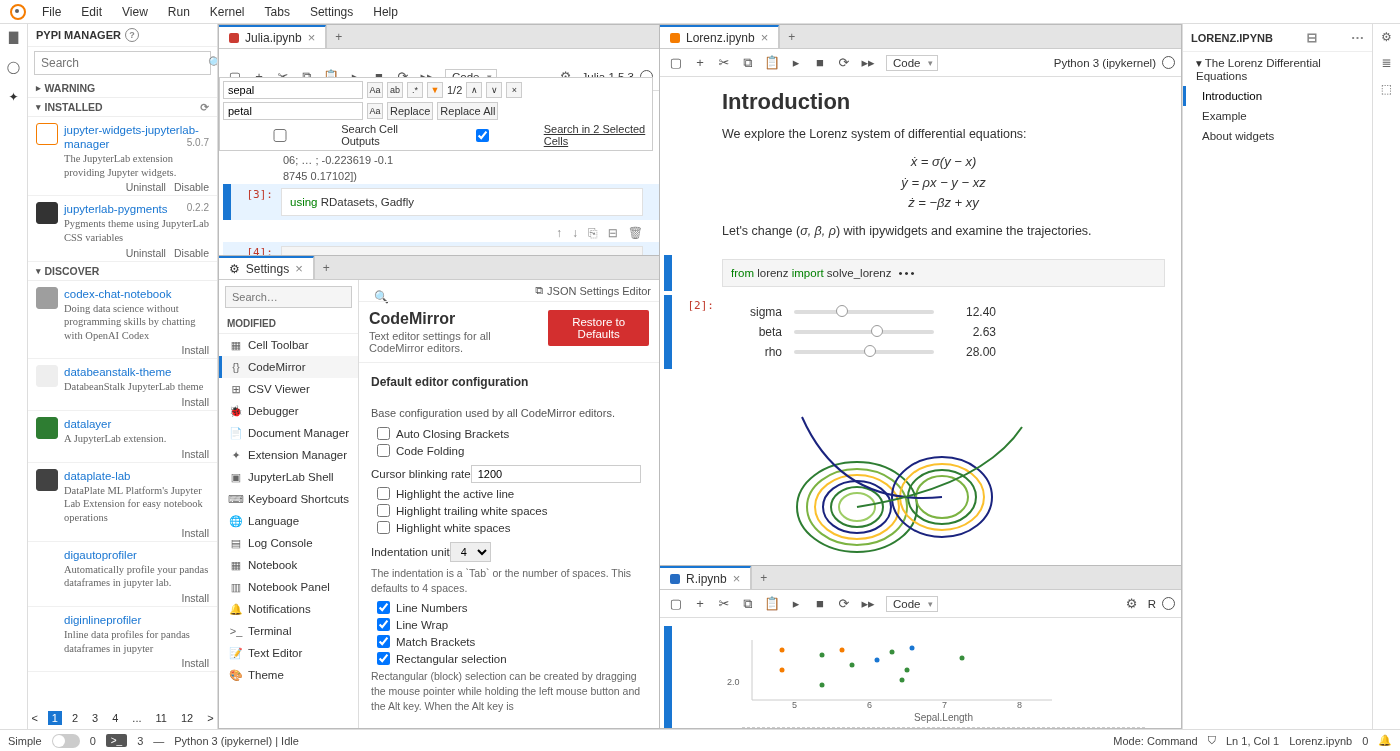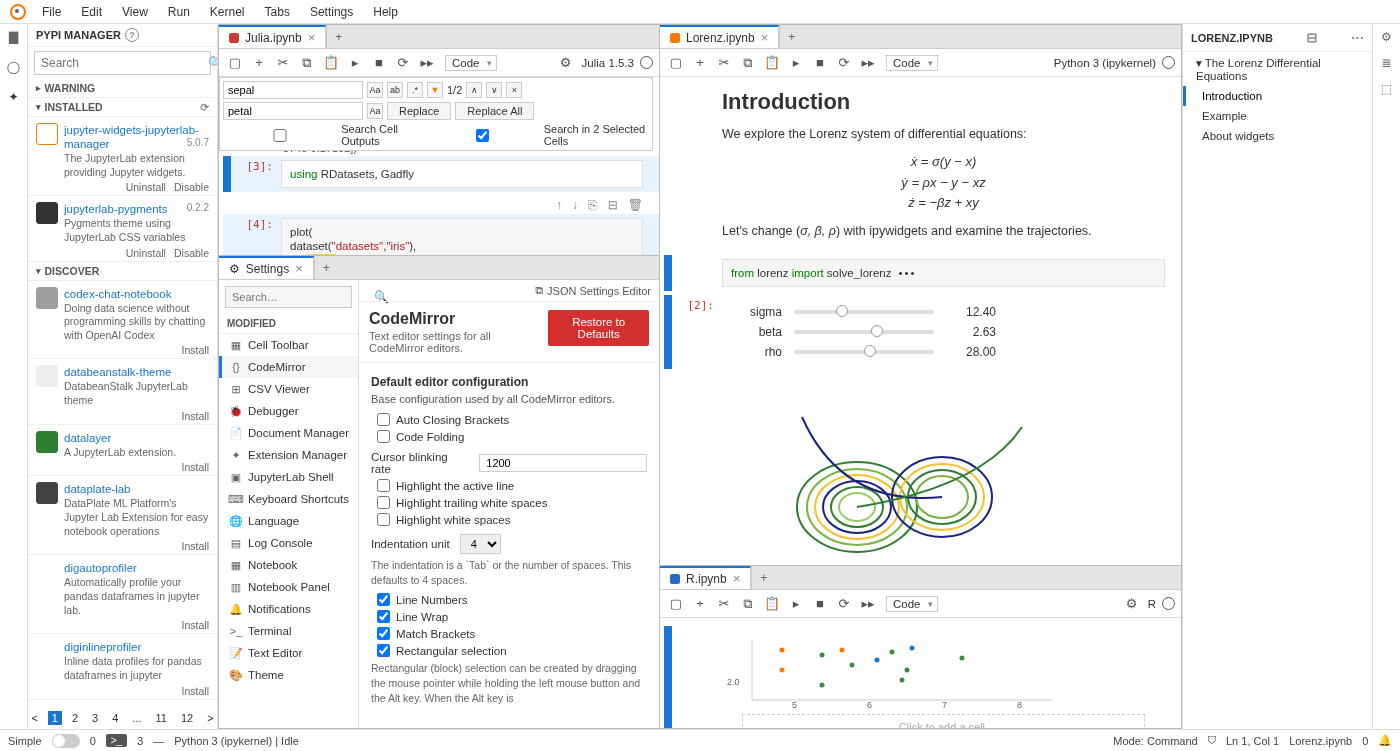--- a/index.html
+++ b/index.html
@@ -20,21 +20,21 @@
 .searchbox .mag { padding: 0 6px; color:#666; }
 .section { padding: 3px 8px; font-size: 10.5px; font-weight: 600; border-bottom: 1px solid #eee; display:flex; align-items:center; gap:4px; color:#555;}
 .section .chev { font-size:9px; }
 .section .ref { margin-left:auto; color:#888; cursor:pointer;}
 .ext-list { flex:1; overflow-y:auto; }
 .ext { padding: 6px 8px 2px 8px; border-bottom: 1px solid #f0f0f0; display:flex; gap:6px; }
 .ext-icon { width:22px; height:22px; flex-shrink:0; border-radius:3px; display:flex;align-items:center;justify-content:center;font-size:10px;color:#fff; }
 .ext-body { flex:1; min-width:0; }
 .ext-name { color:#1976d2; font-size:11.5px; font-weight:500; }
 .ext-ver { float:right; color:#888; font-size:10px; }
-.ext-desc { color:#666; font-size:10.5px; line-height:1.3; margin-top:1px; }
+.ext-desc { color:#666; font-size:10.5px; line-height:1.3; margin-top:1px;font-family:Liberation Serif, serif; }
 .ext-actions { text-align:right; font-size:10.5px; color:#666; margin-top:2px; }
 .ext-actions span { margin-left:8px; cursor:pointer; }
 .pager { display:flex; justify-content:center; gap:6px; padding:4px; font-size:11px; align-items:center;}
 .pager .pg { padding:1px 4px; cursor:pointer;}
 .pager .pg.cur { background:#1976d2; color:#fff;}
 .dock { flex:1; background:#bbb; display:grid; grid-template-columns: 440px 1fr; grid-template-rows: 540px 1fr; gap:1px; padding:1px; min-width:0; min-height:0;}
 .pane { background:#fff; display:flex; flex-direction:column; min-width:0; min-height:0;}
 .tabrow { display:flex; background:#e4e4e4; border-bottom:1px solid #ccc; height:24px; align-items:stretch;}
 .tab { display:flex; align-items:center; gap:6px; padding:0 10px; background:#fff; border-right:1px solid #ccc; font-size:12px; cursor:pointer; border-top:2px solid transparent;}
 .tab.active { border-top:2px solid #1976d2; }
@@ -64,42 +64,42 @@
 .srow .lbl{width:60px;text-align:right;} .srow .val{width:50px;text-align:right;}
 .slider{flex:0 0 140px;height:4px;background:#ddd;border-radius:2px;position:relative;}
 .slider .thumb{width:12px;height:12px;background:#fff;border:1px solid #999;border-radius:50%;position:absolute;top:-5px;}
 .attractor { margin-top:10px; }
 .r-axis-label{text-align:center;font-size:10px;color:#666;margin-top:2px;}
 .addcell { margin:4px 20px; border:1px dashed #ccc; text-align:center; padding:6px; color:#aaa; font-size:11px;}
 .find { position:absolute; background:#fff; border:1px solid #ccc; padding:3px; font-size:11px; display:flex; flex-direction:column; gap:3px; z-index:10;}
 .find-row{display:flex;align-items:center;gap:4px;}
 .find input{border:1px solid #ccc;padding:2px 4px;width:140px;font-size:11px;}
 .find .mini{width:16px;height:16px;border:1px solid #ccc;display:flex;align-items:center;justify-content:center;font-size:9px;background:#f5f5f5;cursor:pointer;}
-.find .btn{border:1px solid #ccc;padding:2px 11px;background:#f5f5f5;cursor:pointer;}
+.find .btn{border:1px solid #ccc;padding:2px 2px;background:#f5f5f5;cursor:pointer;}
 .settings-body { flex:1; display:flex; min-height:0;}
 .set-nav { width:140px; border-right:1px solid #ddd; display:flex;flex-direction:column;}
 .set-search { margin:6px; border:1px solid #ccc; display:flex;align-items:center;padding:3px 6px;background:#f5f5f5;}
 .set-search input{border:none;background:transparent;flex:1;outline:none;font-size:11px;}
 .set-hdr { padding:4px 8px; font-size:10px; font-weight:600; color:#555; border-bottom:1px solid #eee;}
 .set-item { padding:5px 8px; font-size:11.5px; display:flex;align-items:center;gap:6px; cursor:pointer; border-left:3px solid transparent;}
 .set-item.active{border-left-color:#1976d2;background:#f5f5f5;}
 .set-ico{width:12px;height:12px;display:inline-flex;align-items:center;justify-content:center;font-size:11px;color:#666;}
 .set-main { flex:1; display:flex;flex-direction:column; min-width:0;}
 .set-topbar{display:flex;justify-content:flex-end;padding:4px 8px;border-bottom:1px solid #eee;}
 .json-link{font-size:11px;color:#555;cursor:pointer;display:flex;align-items:center;gap:4px;}
 .set-head{display:flex;align-items:flex-start;padding:8px 10px;border-bottom:1px solid #eee;}
 .set-head h3{font-size:16px;}
 .set-head p{font-size:11px;color:#666;margin-top:2px;}
 .restore{margin-left:auto;background:#d32f2f;color:#fff;border:none;padding:6px 10px;font-size:11.5px;cursor:pointer;border-radius:2px;}
 .set-content{flex:1;overflow:auto;padding:8px 12px;font-size:11.5px;}
-.set-content h4{font-size:12px;margin:4px 0 4px 0;}
+.set-content h4{font-size:12px;margin:4px 0 18px 0;}
 .set-content .desc{color:#555;font-size:11px;margin-bottom:8px;}
 .chk{display:flex;align-items:center;gap:6px;margin:4px 0 4px 6px;}
 .chk input{width:13px;height:13px;}
-.field{display:flex;align-items:center;gap:10px;margin:8px 0 4px 0;}
+.field{display:flex;align-items:center;margin:8px 0 4px 0;}
 .field input,.field select{border:1px solid #ccc;padding:2px 6px;font-size:11px;}
 .hint{font-size:10.5px;color:#666;line-height:1.4;margin-bottom:6px;}
 .rightbar { width:28px; border-left:1px solid #ddd; display:flex;flex-direction:column;align-items:center;padding-top:6px;gap:12px;}
 .toc-panel{width:190px;border-left:1px solid #ddd;display:flex;flex-direction:column;}
 .toc-hdr{padding:6px 8px;font-size:11px;font-weight:600;border-bottom:1px solid #eee;display:flex;align-items:center;gap:6px;}
 .toc-hdr .ico{margin-left:auto;color:#888;cursor:pointer;font-size:13px;}
 .toc-item{padding:4px 8px 4px 16px;font-size:11.5px;cursor:pointer;border-left:3px solid transparent;}
 .toc-item.lvl1{padding-left:10px;}
 .toc-item.active{border-left-color:#1976d2;color:#000;}
 .statusbar{height:22px;border-top:1px solid #ddd;display:flex;align-items:center;font-size:11px;padding:0 8px;gap:10px;color:#444;}
@@ -329,21 +329,21 @@
                   </g>
                 </svg>
               </div>
             </div>
           </div>
         </div>
       </div>
 
       <div style="display:flex;flex-direction:column;gap:1px;min-height:0;grid-row:1 / span 2;">
 
-        <div class="pane julia-top" style="height:230px;">
+        <div class="pane julia-top" style="height:230px;gap:14px;">
           <div class="tabrow">
             <div class="tab active">
                 <span class="dot" style="background:#cb3c33;"></span>
                 <span>Julia.ipynb</span>
                 <span class="x">×</span>
               </div>
             <div class="addtab">+</div>
           </div>
           <div class="toolbar">
             <span class="tbtn">▢</span>
@@ -379,21 +379,21 @@
               <input value="petal" style="">
               <span class="mini">Aa</span>
               <span class="btn">Replace</span>
               <span class="btn">Replace All</span>
             </div>
             <div class="find-row" style="justify-content:flex-end;">
               <label style="display:flex;align-items:center;gap:4px;">
                   <input type="checkbox" style="">
                   <span>Search Cell Outputs</span>
                 </label>
-              <label style="display:flex;align-items:center;gap:4px;">
+              <label style="display:flex;align-items:center;gap:4px;text-decoration:underline;">
                   <input type="checkbox" checked="" style="">
                   <span>Search in 2 Selected Cells</span>
                 </label>
             </div>
           </div>
           <div class="nb-body" style="padding-top:2px;">
             <div style="font-family:monospace;font-size:11px;color:#555;padding-left:60px;line-height:1.4;">
               <div>[4.68594,1.53297,1.2322</div>
                 <div>0.0831403],</div>
                 <div>[-0.290164 0.623791 …</div>
@@ -625,20 +625,21 @@
                   <circle cx="120" cy="20" r="2.5" fill="#f57c00"></circle>
                 <circle cx="130" cy="35" r="2.5" fill="#388e3c"></circle>
                   <circle cx="155" cy="30" r="2.5" fill="#1976d2"></circle>
                 <circle cx="170" cy="22" r="2.5" fill="#388e3c"></circle>
                   <circle cx="185" cy="40" r="2.5" fill="#388e3c"></circle>
                 <circle cx="190" cy="18" r="2.5" fill="#1976d2"></circle>
                   <circle cx="240" cy="28" r="2.5" fill="#388e3c"></circle>
                 <circle cx="100" cy="55" r="2.5" fill="#388e3c"></circle>
                   <circle cx="180" cy="50" r="2.5" fill="#388e3c"></circle>
               </svg>
+              <div class="r-axis-label">Sepal.Length</div>
               <div class="addcell">Click to add a cell.</div>
             </div>
           </div>
         </div>
       </div>
 
     </div>
 
     <div class="toc-panel">
       <div class="toc-hdr">

